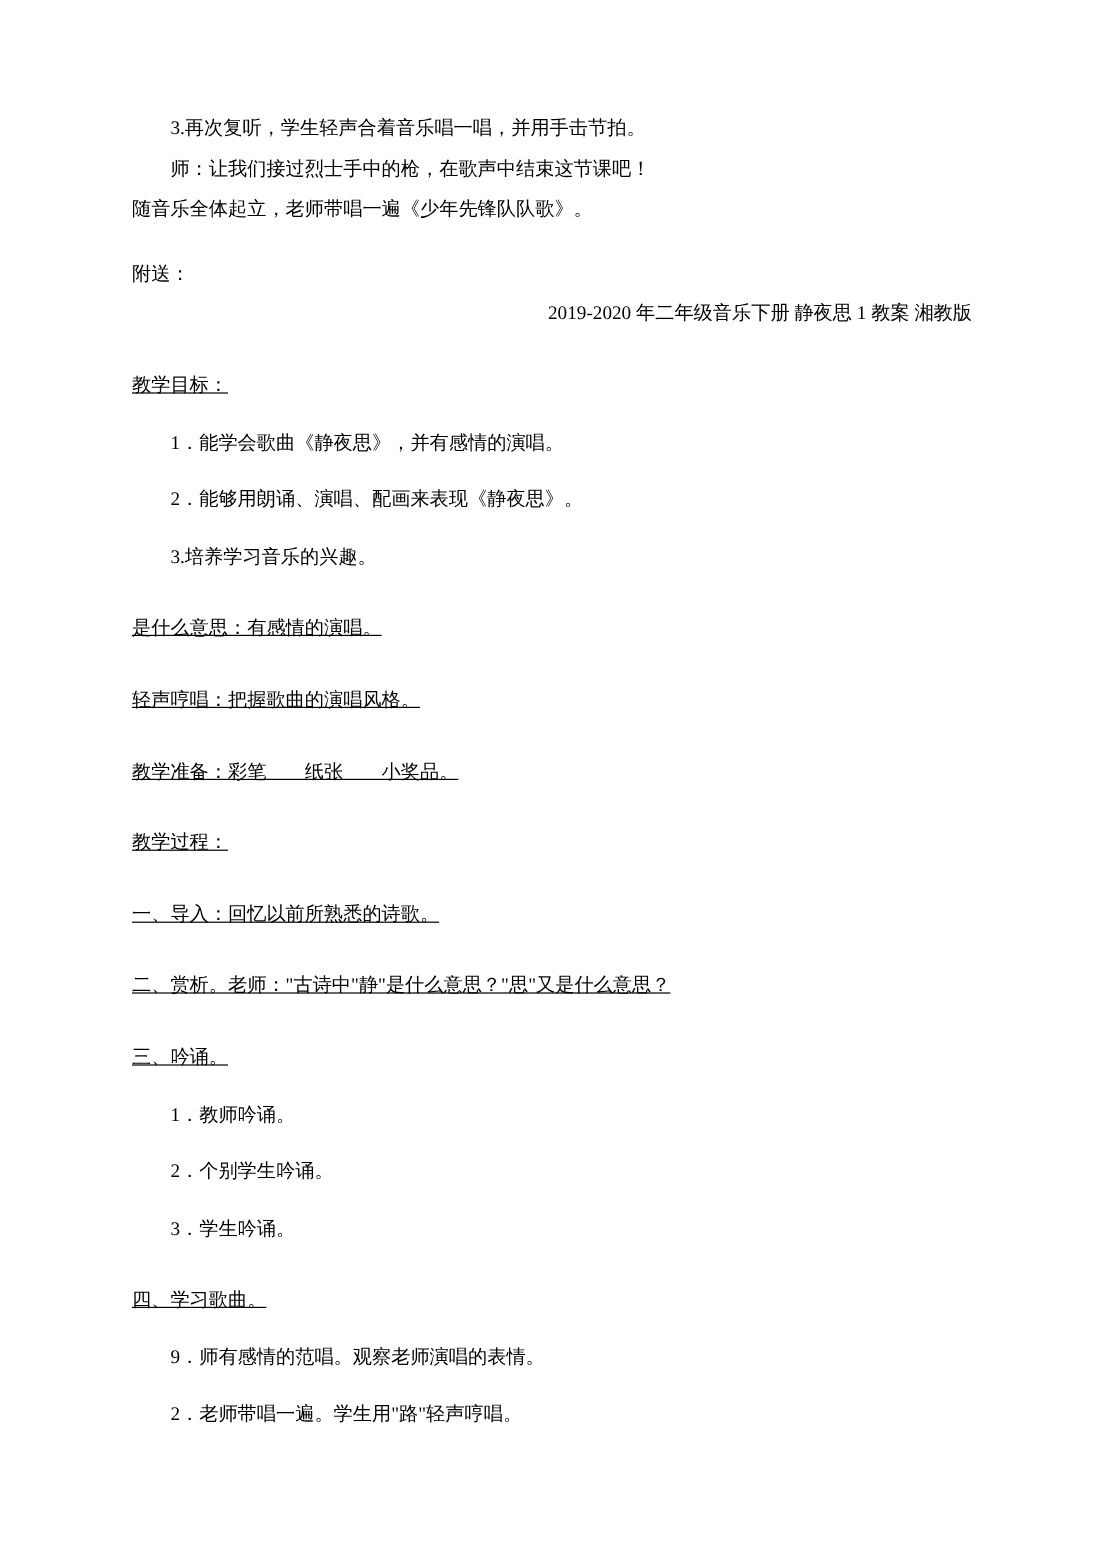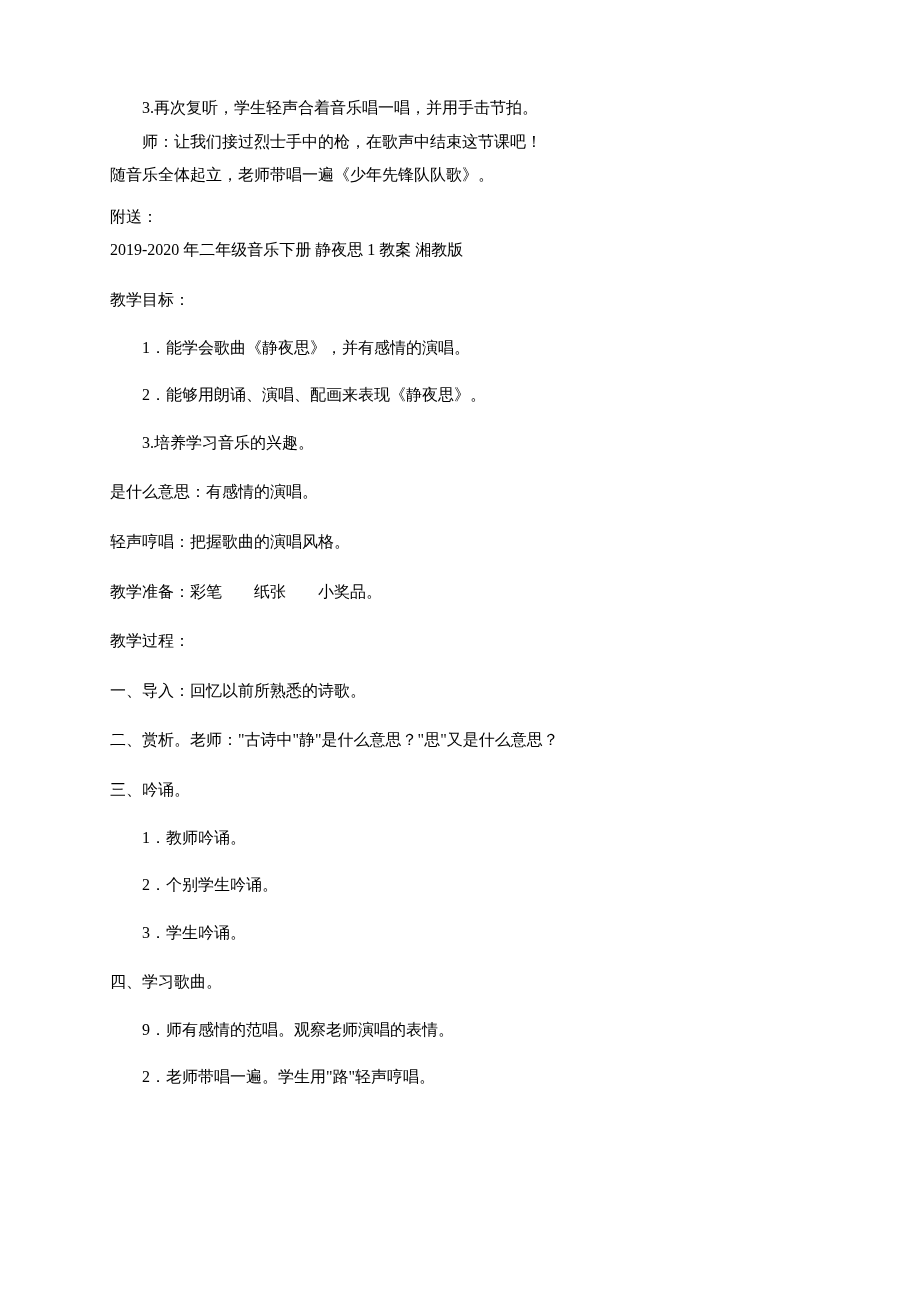--- a/index.html
+++ b/index.html
@@ -18,27 +18,28 @@
       line-height: 1.6;
     }
     .indent-2 {
       text-indent: 2em;
       font-family: Liberation Serif, serif;
     }
     .para {
       margin-bottom: 8px;
     }
     .spaced-lg {
-      margin-top: 16px;
+      margin-top: 28px;
     }
     .centered {
-      text-align: left;
+      text-align: right;
     }
     .section-gap {
-      margin-top: 24px;
+      margin-top: 34px;
+      text-decoration: underline;
     }
     .sub-gap {
       margin-top: 22px;
     }
   </style>
 </head>
 <body>
 
 <div class="para indent-2">3.再次复听，学生轻声合着音乐唱一唱，并用手击节拍。</div>
 <div class="para indent-2">师：让我们接过烈士手中的枪，在歌声中结束这节课吧！</div>

